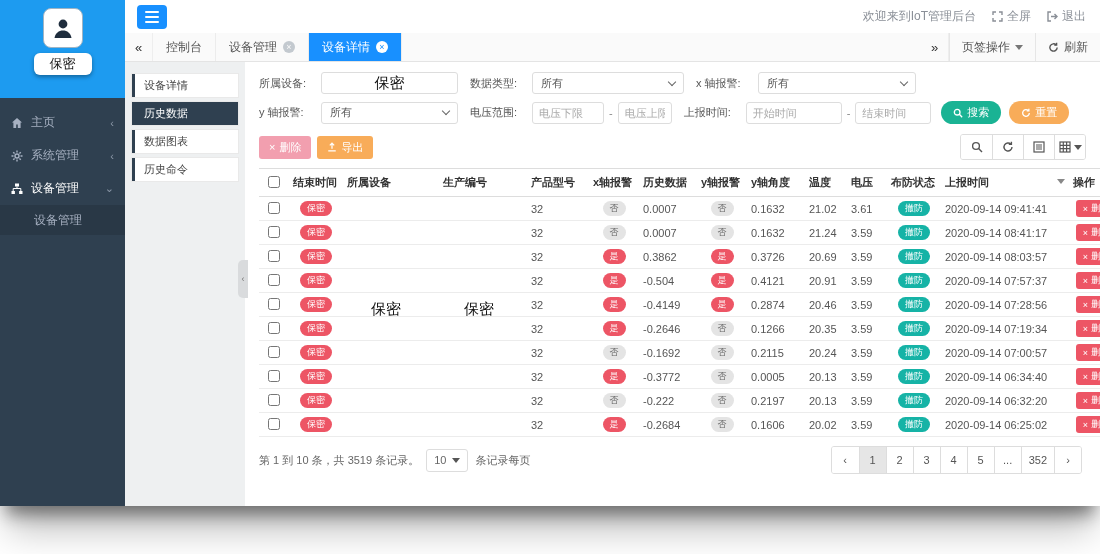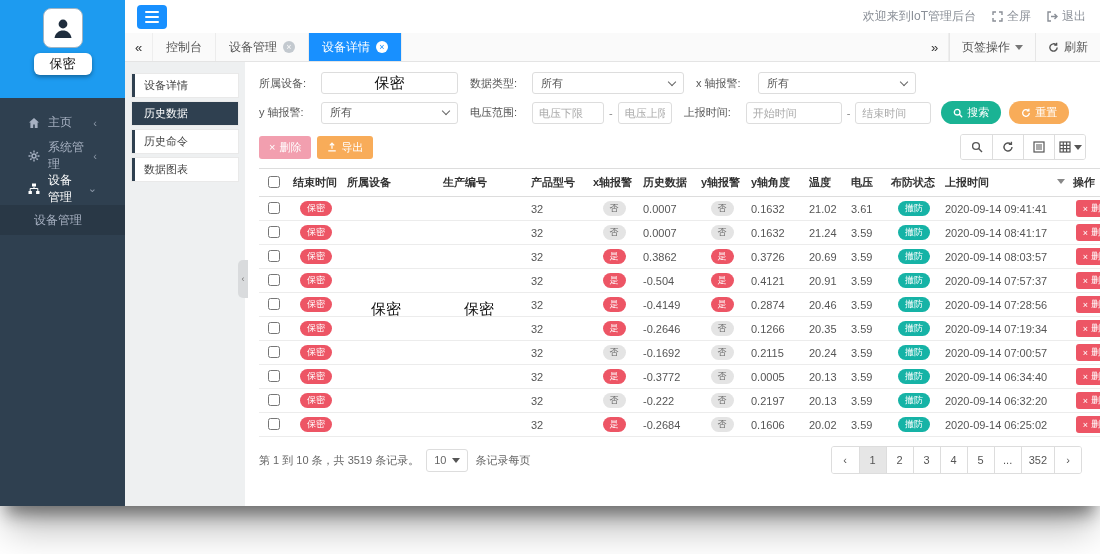--- a/index.html
+++ b/index.html
@@ -10,21 +10,21 @@
 
   
   .sidebar { width:125px; background:#2f4050; flex-shrink:0; display:flex; flex-direction:column; }
   .profile { height:98px; background:#1d9bf0; text-align:center; padding-top:8px; }
   .avatar { width:40px; height:40px; background:#fff; border-radius:8px; margin:0 auto;
     display:flex; align-items:center; justify-content:center; border:1px solid #9fb4c4; }
   .username { display:inline-block; background:#fff; border-radius:6px; padding:2px 16px;
     font-size:13px; color:#111; margin-top:5px; font-family:"DejaVu Serif",serif;
     box-shadow:0 2px 4px rgba(0,0,0,.35); }
   .menu { padding-top:8px; }
-  .menu-item { height:33px; display:flex; align-items:center; gap:8px; padding:0 28px;
+  .menu-item { height:33px; display:flex; align-items:center; gap:8px; padding:0 11px;
     color:#a7b1c2; font-size:12px; cursor:pointer; }
   .menu-item.active { color:#fff; }
   .menu-item .chev { margin-left:auto; font-size:11px; color:#8b97a7; }
   .submenu .menu-item { padding-left:34px; height:30px; background:#293846; }
 
   
   .main { flex:1; display:flex; flex-direction:column; min-width:0; }
   .topbar { height:33px; background:#fff; display:flex; align-items:center; padding:0 14px 0 12px; }
   .hamburger { width:30px; height:24px; background:#1890ff; border:none; border-radius:4px;
     display:flex; flex-direction:column; gap:3px; align-items:center; justify-content:center; cursor:pointer; }
@@ -236,22 +236,22 @@
           <span>刷新</span>
         </span>
       </div>
     </div>
 
     <div class="content">
 
       <aside class="subnav">
         <div class="subnav-item">设备详情</div>
         <div class="subnav-item active">历史数据</div>
+        <div class="subnav-item">数据图表</div>
         <div class="subnav-item">历史命令</div>
-        <div class="subnav-item">数据图表</div>
       </aside>
       <div class="panel-handle">‹</div>
 
       <section class="card">
 
         <div class="filter-row">
           <span class="f-label">所属设备:</span>
           <input class="f-input redact-input" value="保密" style="">
           <span class="f-label" style="margin-left:12px">数据类型:</span>
           <div class="select" style="width:152px">

